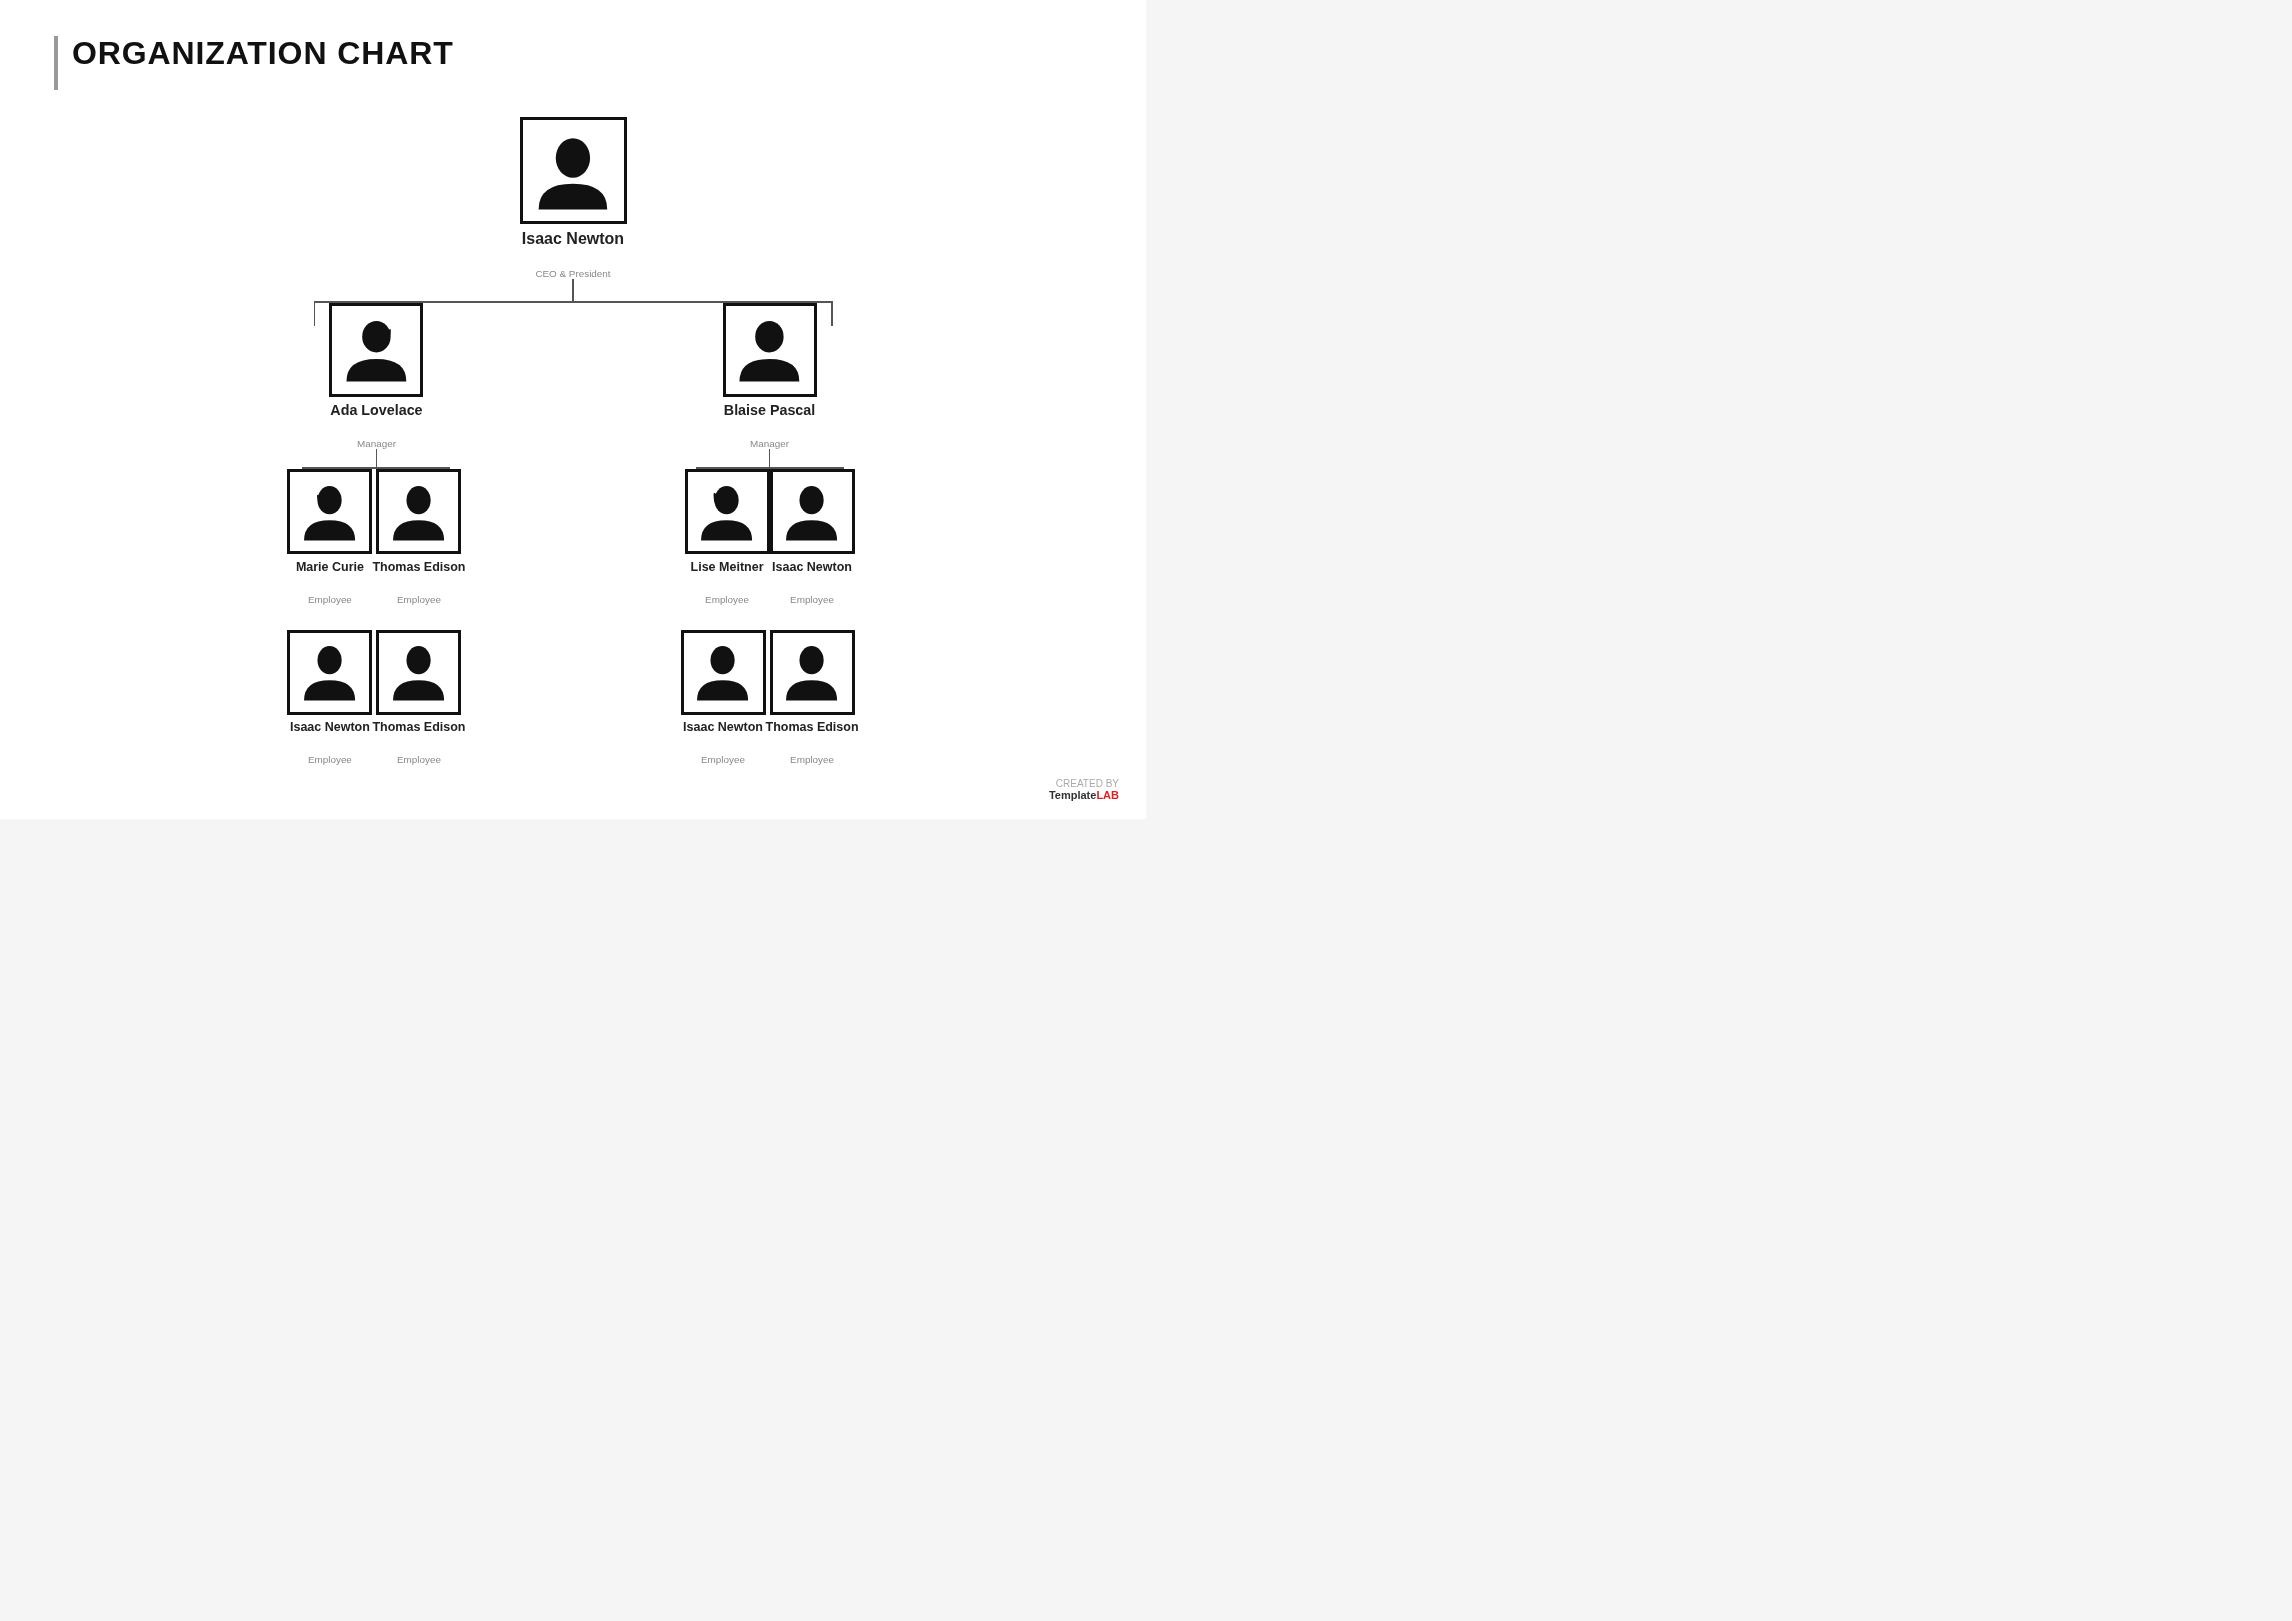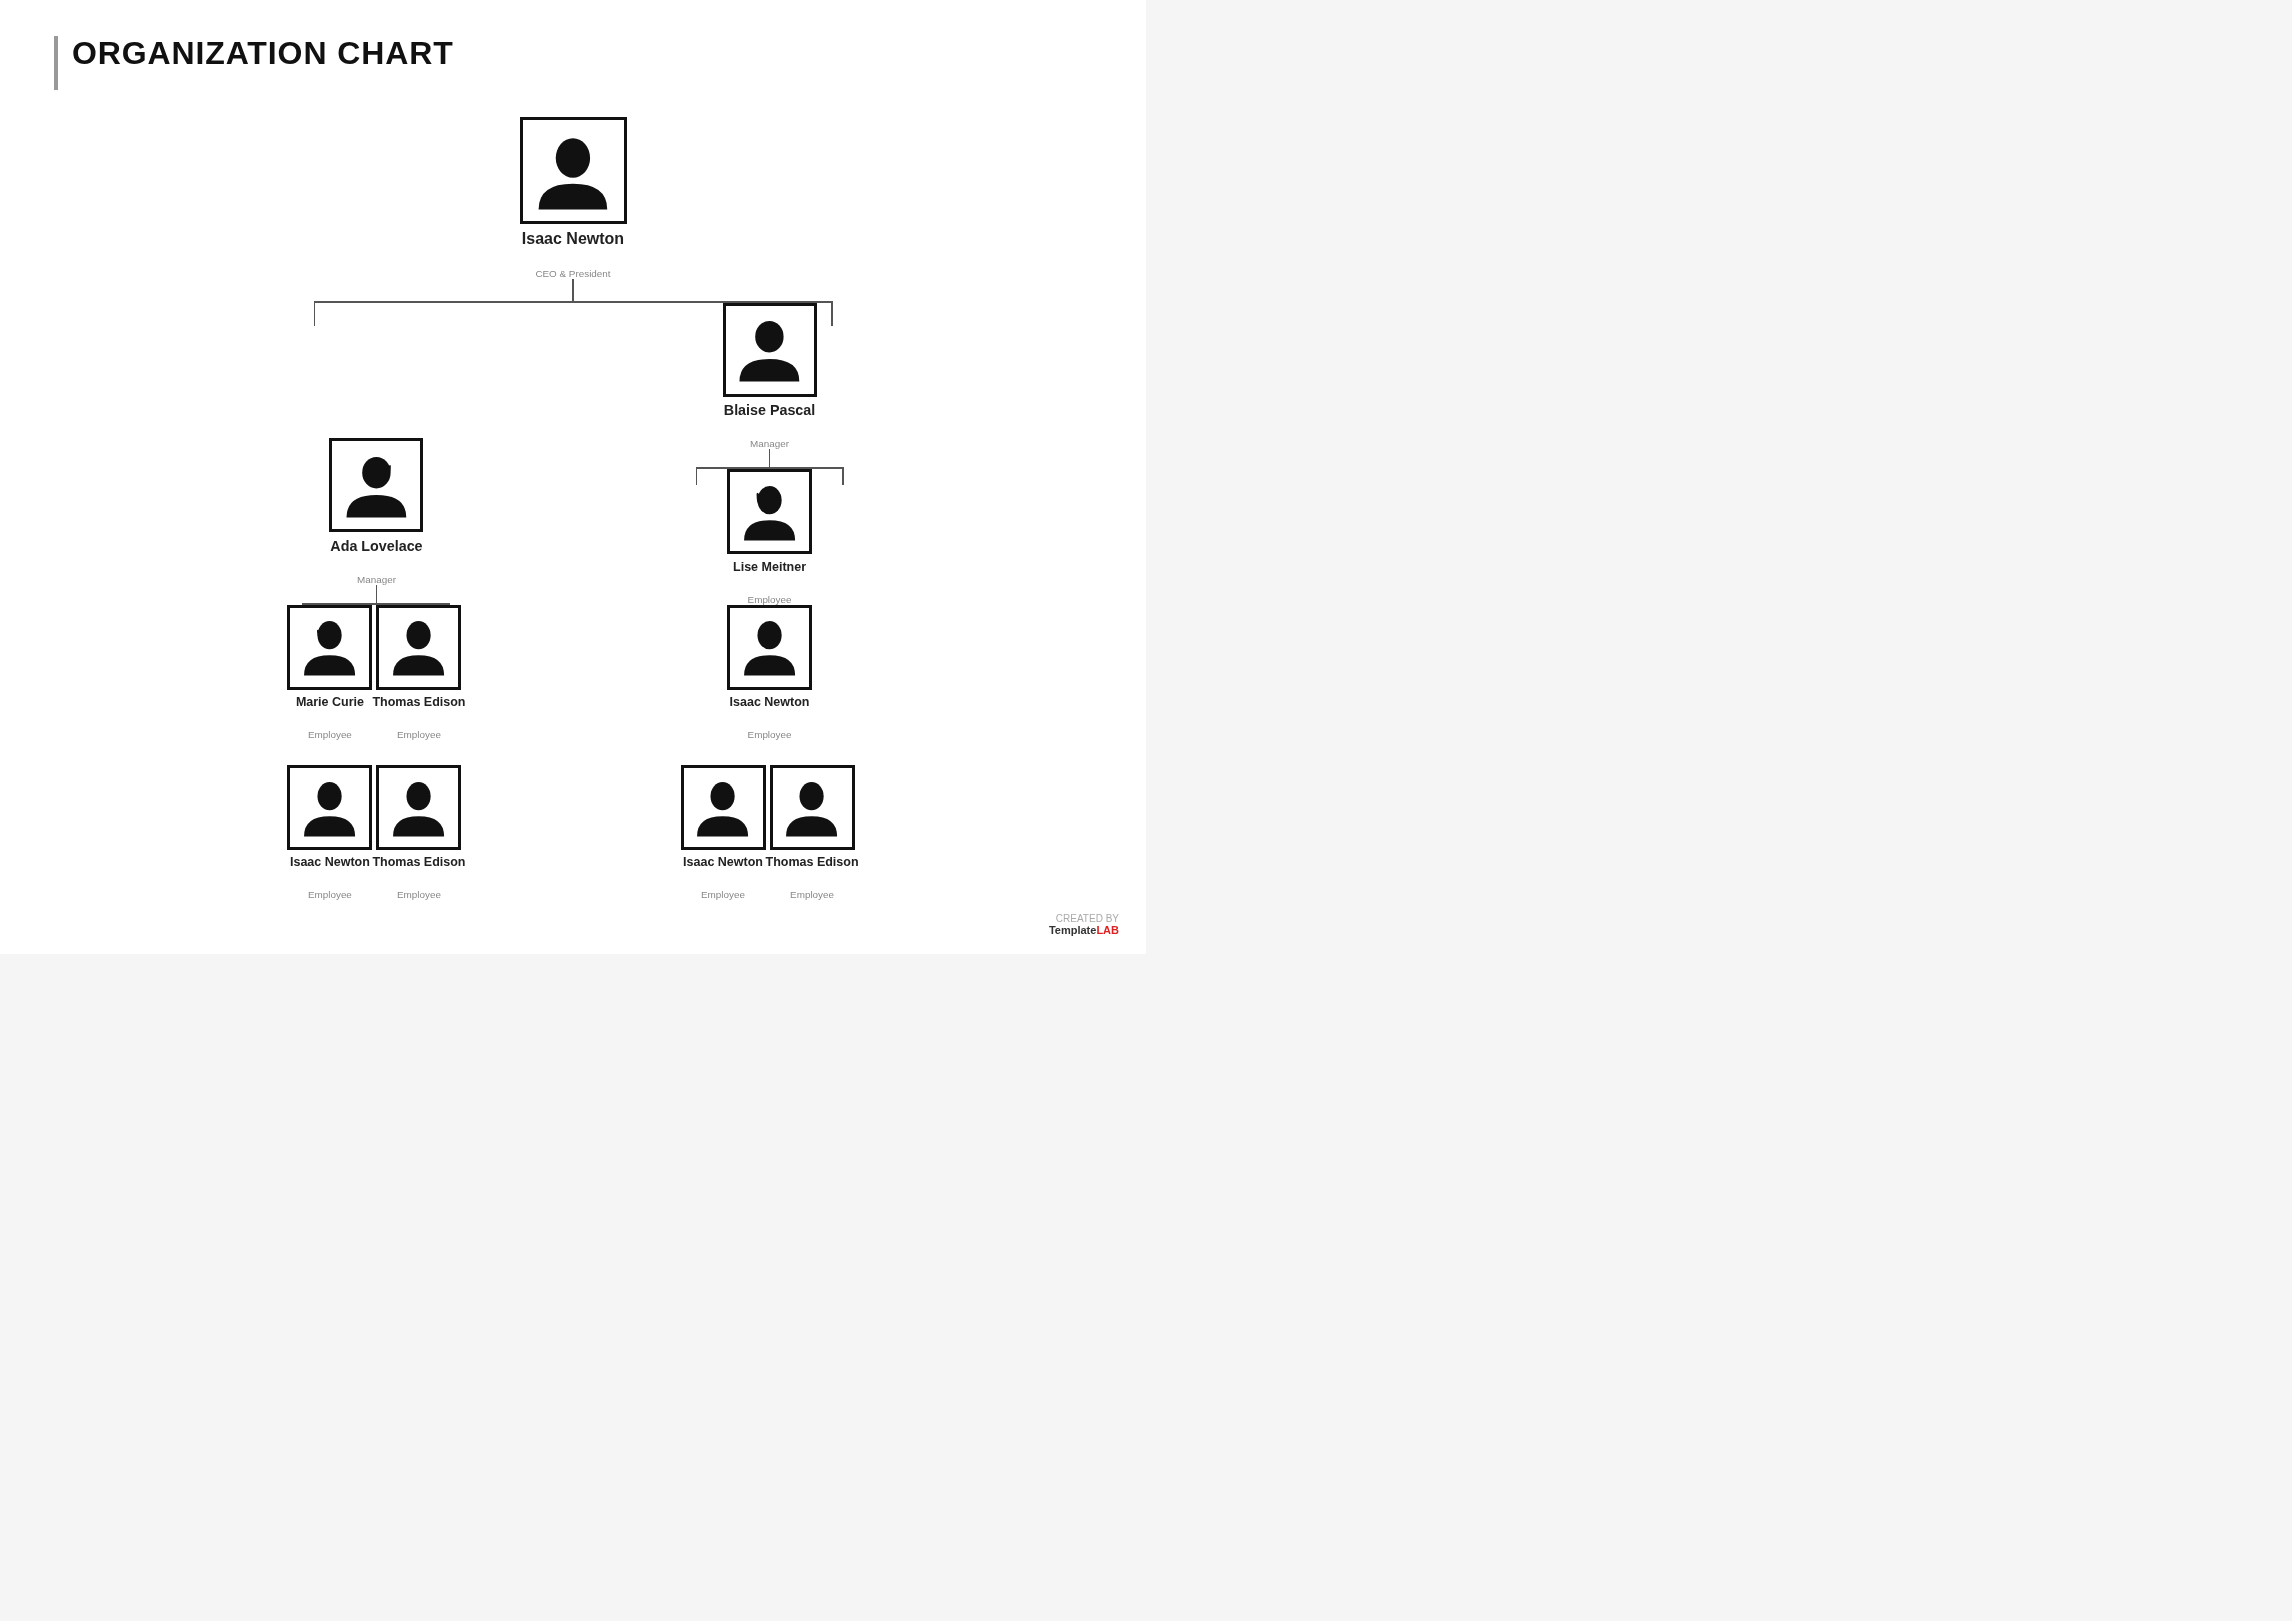--- a/index.html
+++ b/index.html
@@ -253,21 +253,21 @@
           <div class="person-name medium">Blaise Pascal</div>
           <div class="person-title">Manager</div>
         </div>
 
         <div class="v-line-down" style="height:18px;"></div>
         <div style="position:relative;width:148px;height:1.8px;background:#555;">
           <div style="width:1.8px;height:18px;background:#555;position:absolute;left:0;top:0;"></div>
           <div style="width:1.8px;height:18px;background:#555;position:absolute;right:0;top:0;"></div>
         </div>
 
-        <div class="employees-row" style="margin-top:0;flex-direction:column;">
+        <div class="employees-row" style="margin-top:0;">
           <div class="person">
             <div class="avatar-box small">
               <svg class="avatar-svg" viewBox="0 0 100 100">
                 <ellipse cx="50" cy="33" rx="18" ry="21" fill="#111"></ellipse>
                 <path d="M12 93 Q12 63 50 63 Q88 63 88 93 Z" fill="#111"></path>
                 <path d="M35 25 Q28 15 32 38" fill="#111"></path>
               </svg>
             </div>
             <div class="person-name small">Lise Meitner</div>
             <div class="person-title">Employee</div>

